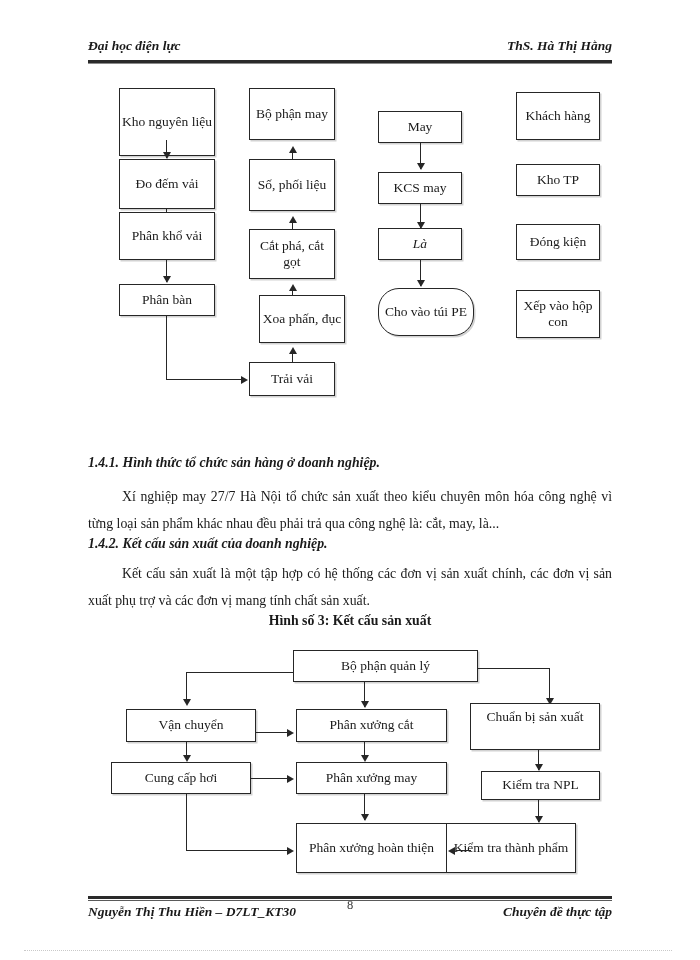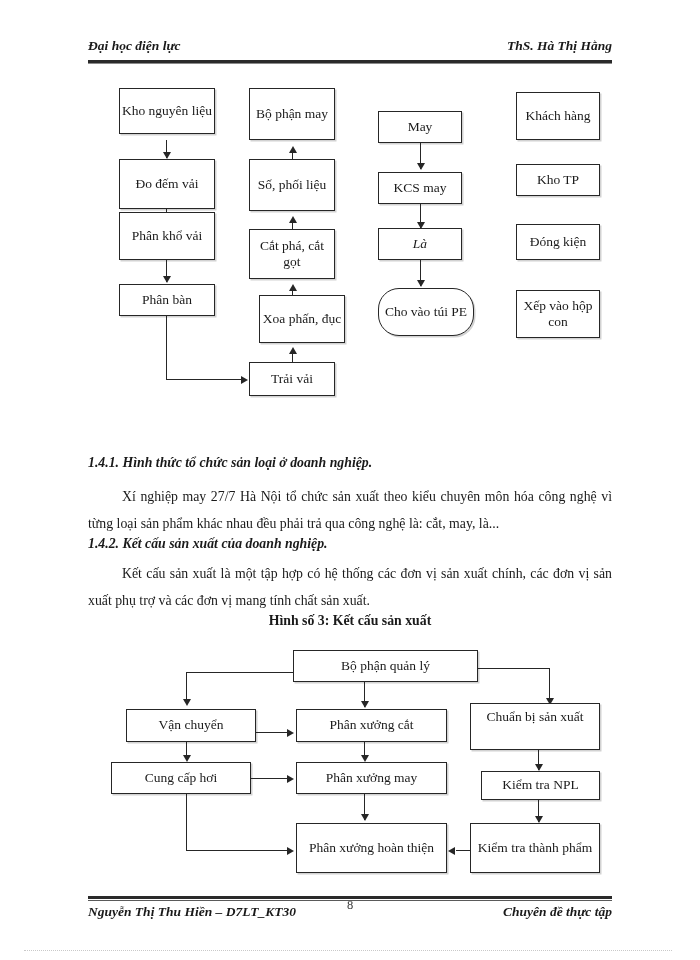--- a/index.html
+++ b/index.html
@@ -156,21 +156,21 @@
 
   <div class="pg-header">
     <span>Đại học điện lực</span>
     <span>ThS. Hà Thị Hằng</span>
   </div>
   <div class="header-rule"></div>
   <div class="header-rule2"></div>
 
   <div>
 
-    <div class="fbox" style="left:119px; top:88px; width:96px; height:46px;">
+    <div class="fbox" style="left:119px; top:88px; width:96px; height:68px;">
       <span>Kho nguyên liệu</span>
     </div>
     <div class="vline" style="left:166px; top:140px; height:18px;"></div>
     <div class="arrow-d" style="left:163px; top:152px;"></div>
 
     <div class="fbox" style="left:119px; top:159px; width:96px; height:50px;">
       <span>Đo đếm vải</span>
     </div>
     <div class="vline" style="left:166px; top:209px; height:18px;"></div>
     <div class="arrow-d" style="left:163px; top:221px;"></div>
@@ -247,21 +247,21 @@
     </div>
     <div class="fbox" style="left:516px; top:224px; width:84px; height:36px;">
       <span>Đóng kiện</span>
     </div>
     <div class="fbox" style="left:516px; top:290px; width:84px; height:48px;">
       <span>Xếp vào hộp con</span>
     </div>
   </div>
 
 
-  <div class="h4" style="left:88px; top:455px;">1.4.1. Hình thức tổ chức sản loại ở doanh nghiệp.</div>
+  <div class="h4" style="left:88px; top:455px;">1.4.1. Hình thức tổ chức sản hàng ở doanh nghiệp.</div>
 
   <div class="para" style="top:483px;">Xí nghiệp may 27/7 Hà Nội tổ chức sản xuất theo kiểu chuyên môn hóa công nghệ vì từng loại sản phẩm khác nhau đều phải trả qua công nghệ là: cắt, may, là...</div>
 
   <div class="h4" style="left:88px; top:536px;">1.4.2. Kết cấu sản xuất của doanh nghiệp.</div>
 
   <div class="para" style="top:560px;">Kết cấu sản xuất là một tập hợp có hệ thống các đơn vị sản xuất chính, các đơn vị sản xuất phụ trợ và các đơn vị mang tính chất sản xuất.</div>
 
   <div class="figcap" style="top:613px;">Hình số 3: Kết cấu sản xuất</div>
 
   <div>
@@ -322,21 +322,21 @@
 
     <div class="vline" style="left:364px; top:794px; height:26px;"></div>
     <div class="arrow-d" style="left:361px; top:814px;"></div>
 
     <div class="vline" style="left:538px; top:800px; height:22px;"></div>
     <div class="arrow-d" style="left:535px; top:816px;"></div>
 
     <div class="fbox" style="left:296px; top:823px; width:151px; height:50px;">
       <span>Phân xưởng hoàn thiện</span>
     </div>
-    <div class="fbox" style="left:470px; top:823px; width:130px; height:50px;">
+    <div class="fbox" style="left:446px; top:823px; width:130px; height:50px;">
       <span>Kiểm tra thành phẩm</span>
     </div>
 
     <div class="hline" style="left:456px; top:850px; width:15px;"></div>
     <div class="arrow-l" style="left:448px; top:847px;"></div>
   </div>
 
   <div class="footer-rule"></div>
   <div class="footer-rule2"></div>
   <div class="page-number">8</div>

